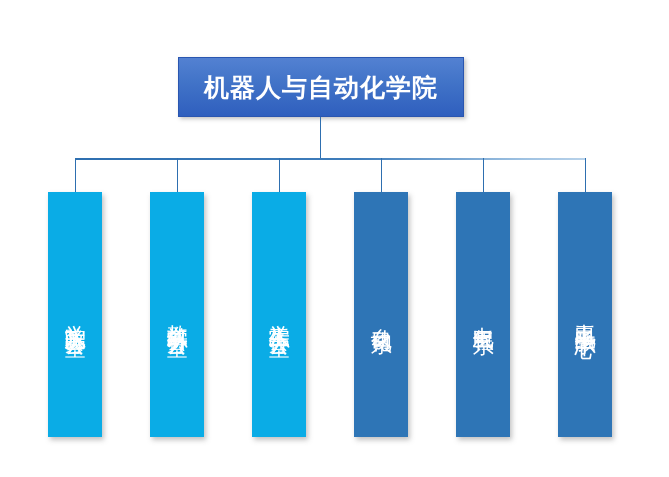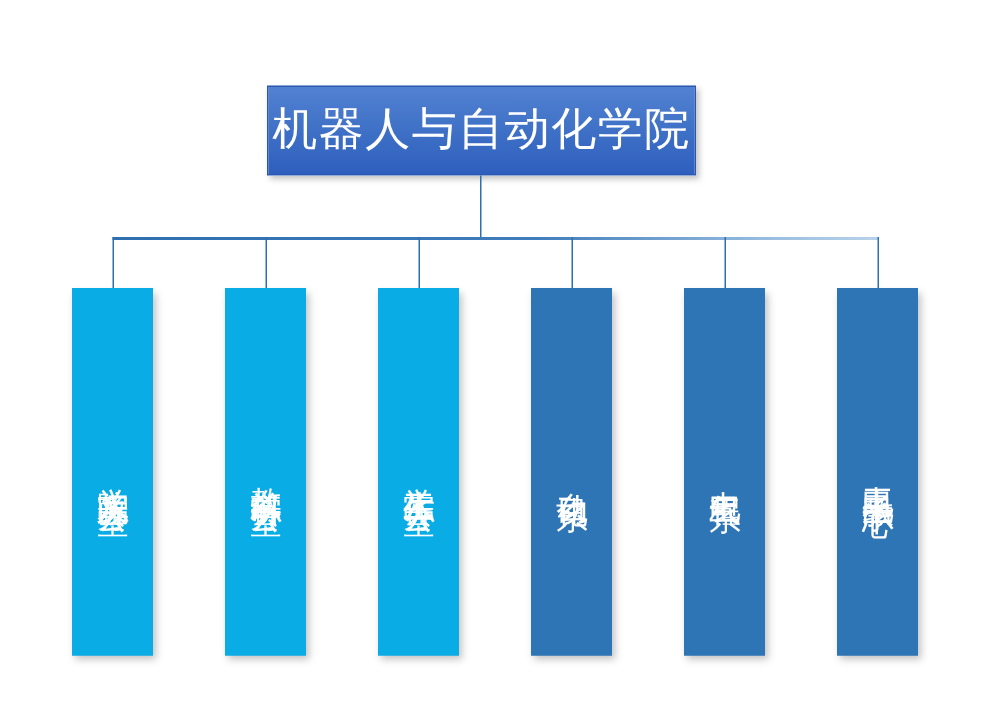--- a/index.html
+++ b/index.html
@@ -29,22 +29,22 @@
     background: linear-gradient(to bottom, #5381d2 0%, #4274c8 40%, #2f5fbe 100%);
     border: 1px solid #2a56b0;
     box-sizing: border-box;
     display: flex;
     align-items: center;
     justify-content: center;
     box-shadow: 2px 2px 4px rgba(120,120,120,0.45);
   }
   .root-label {
     color: #ffffff;
-    font-size: 30px;
-    font-weight: normal;
+    font-size: 25px;
+    font-weight: bold;
     letter-spacing: 1px;
     line-height: 1;
     white-space: nowrap;
     text-align: center;
   }
 
   
   .conn-trunk {
     position: absolute;
     left: 320px;

